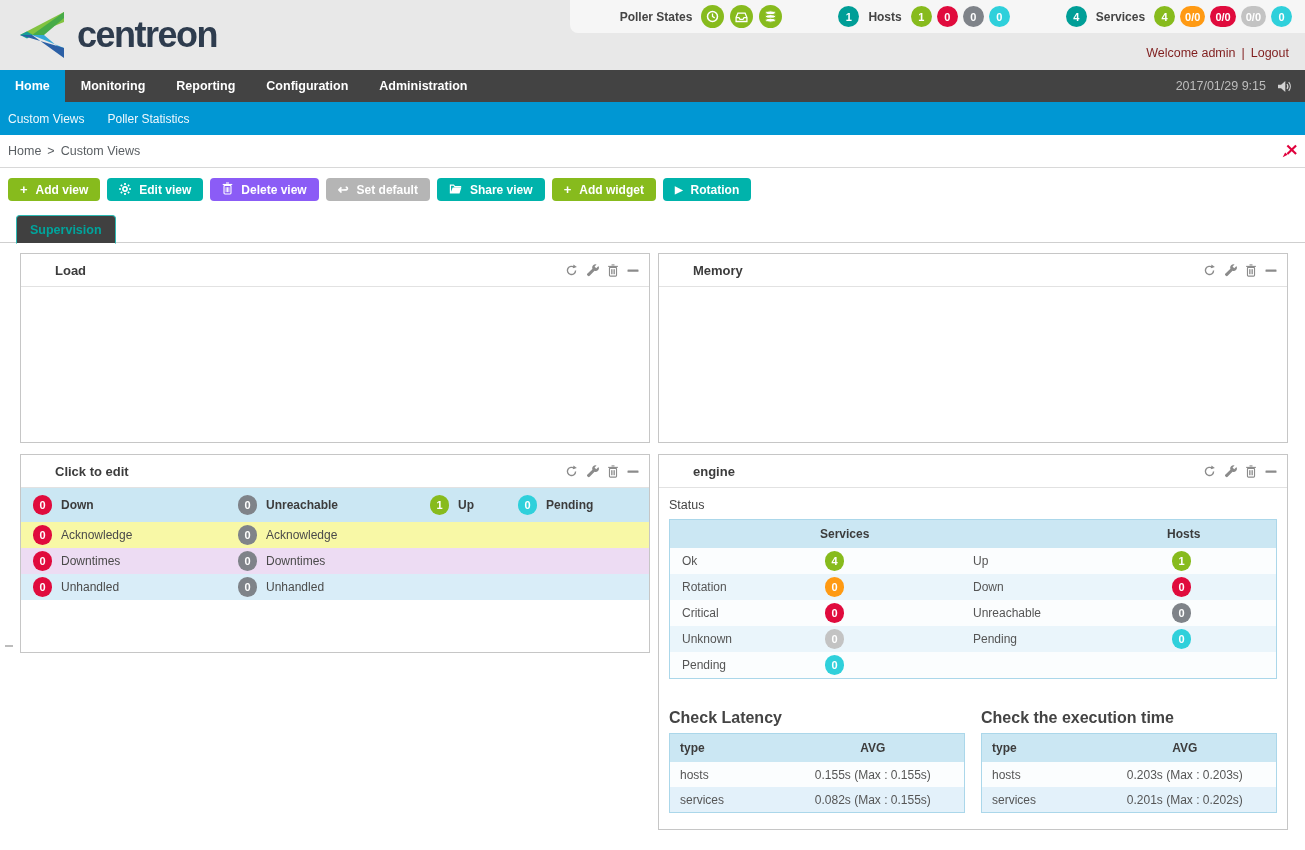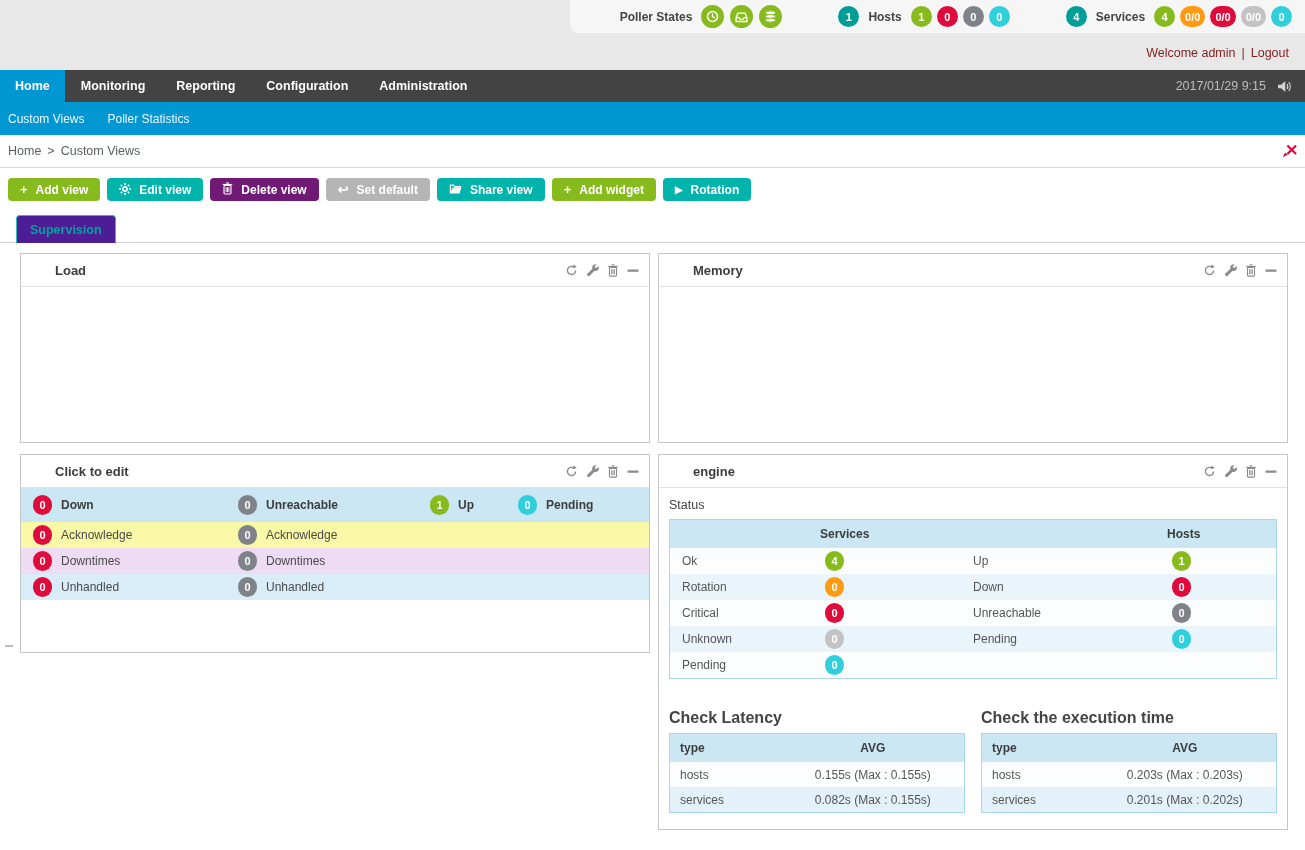--- a/index.html
+++ b/index.html
@@ -45,26 +45,26 @@
   .bc-part { cursor:pointer; } .bc-current { cursor:default; }
   .bc-sep { margin:0 6px; }
   .pin-wrap { position:absolute; right:7px; top:7px; cursor:pointer; }
   
   .toolbar { padding:10px 0 0 8px; display:flex; gap:7px; }
   .btn {
     height:23px; border:none; border-radius:4px; color:#fff; font-family:"Liberation Sans",sans-serif;
     font-weight:bold; font-size:12px; display:inline-flex; align-items:center; gap:8px; padding:0 12px; cursor:pointer;
   }
   .btn-green { background:#87bb1d; } .btn-teal { background:#00b3ab; }
-  .btn-red { background:#701a75; } .btn-gray { background:#b5b5b5; }
+  .btn-red { background:#8b5cf6; } .btn-gray { background:#b5b5b5; }
   .btn .bi { font-size:13px; line-height:1; font-weight:bold; }
   
   .tab-row { margin-top:14px; height:28px; border-bottom:1px solid #cfcfcf; padding-left:16px; }
   .tab {
-    display:inline-flex; align-items:center; height:29px; background:#4c1d95; border:1px solid #2cb9b3;
+    display:inline-flex; align-items:center; height:29px; background:#404040; border:1px solid #2cb9b3;
     border-bottom:1px solid #ffffff; border-radius:4px 4px 0 0; padding:0 13px;
     font-size:12.5px; font-weight:bold; color:#00a49c; cursor:pointer; position:relative; top:0px;
   }
   
   .grid { display:flex; gap:8px; margin:10px 17px 0 20px; }
   .col { display:flex; flex-direction:column; gap:11px; width:631px; }
   .widget { border:1px solid #c6c6c6; background:#fff; }
   .widget-header { height:33px; border-bottom:1px solid #e2e2e2; display:flex; align-items:center; padding:0 10px; }
   .widget-title { font-size:13px; font-weight:bold; color:#3c3c3c; flex:1;padding-left:24px; }
   .widget-actions { display:flex; gap:8px; align-items:center; }
@@ -103,20 +103,32 @@
   .lt-head { display:flex; height:28px; background:#cbe7f3; align-items:center; font-weight:bold; font-size:12px; color:#3c3c3c; }
   .lt-row { display:flex; height:25px; align-items:center; font-size:12px; color:#555; }
   .lt-row.r1 { background:#fbfdfe; } .lt-row.r2 { background:#e3f1fa; }
   .lc1 { width:38%; padding-left:10px; } .lc2 { width:62%; text-align:center; }
   .stray-handle { position:absolute; left:5px; top:645px; width:8px; height:2px; background:#bcbcbc; }
 </style>
 </head>
 <body>
 
 <div class="top-header">
+  <div class="logo">
+    <span>
+      <svg width="52" height="48" viewBox="0 0 52 48">
+        <polygon points="50,1 6,24 18,24 50,11" fill="#82c341"></polygon>
+        <polygon points="50,1 18,24 30,24 50,7" fill="#47ab49"></polygon>
+        <polygon points="6,24 13,20.5 19,24 13,27.5" fill="#179e96"></polygon>
+        <polygon points="50,41 30,24 18,24 50,37" fill="#35a8d8"></polygon>
+        <polygon points="50,47 18,24 6,24 50,37" fill="#2b5fa5"></polygon>
+      </svg>
+    </span>
+    <span class="logo-text">centreon</span>
+  </div>
 
   <div class="poller-panel">
     <span class="pp-label">Poller States</span>
     <span class="pp-icons">
       <span class="pp-ic">
         <svg width="13" height="13" viewBox="0 0 12 12">
             <circle cx="6" cy="6" r="4.6" fill="none" stroke="#fff" stroke-width="1.4"></circle>
             <path d="M6 3.2V6l2 1.3" fill="none" stroke="#fff" stroke-width="1.2"></path>
           </svg>
       </span>

